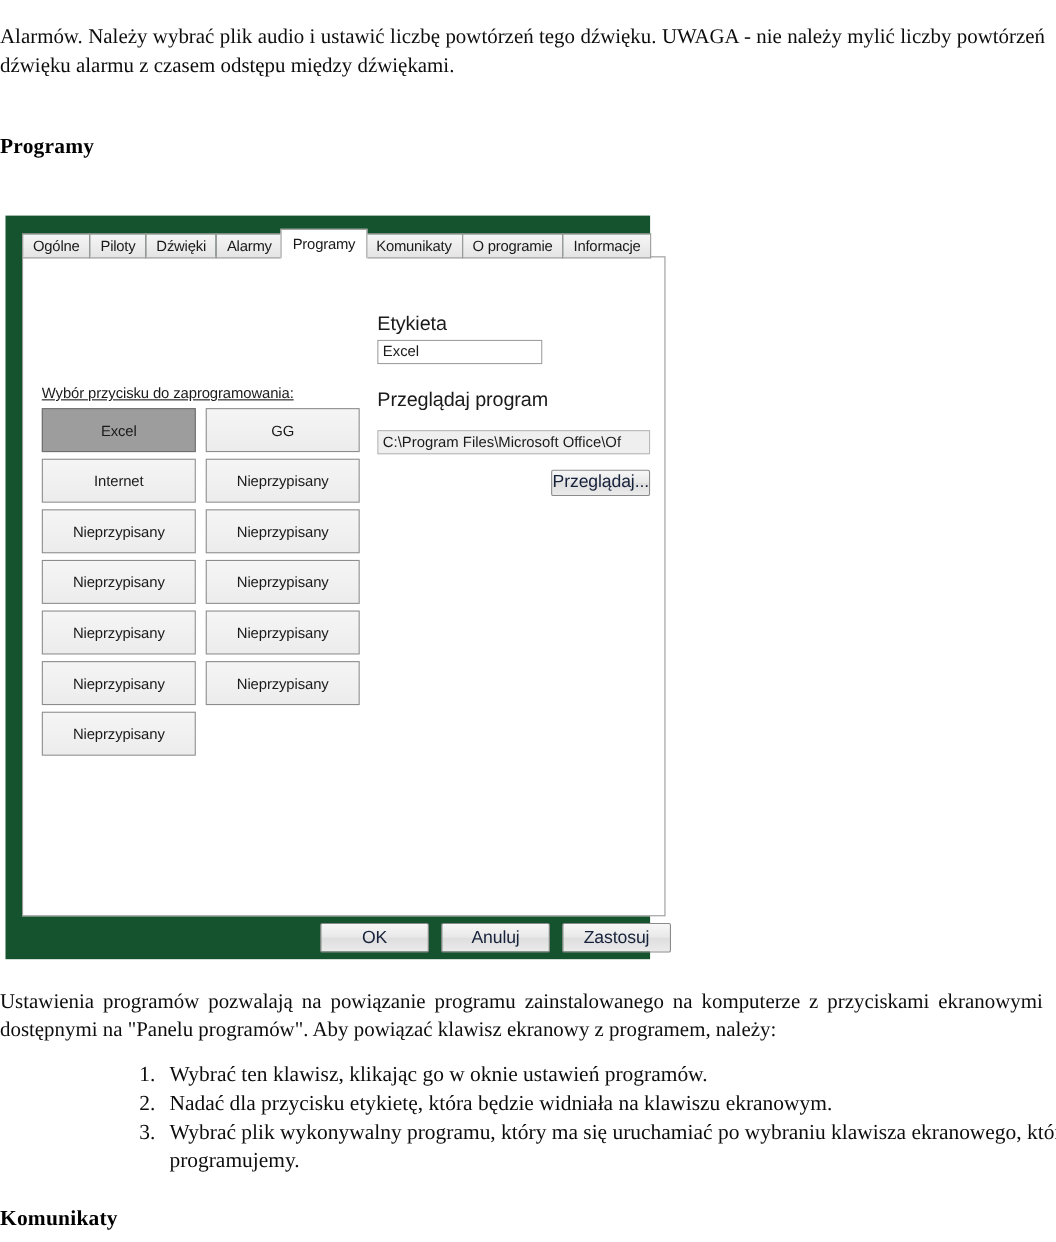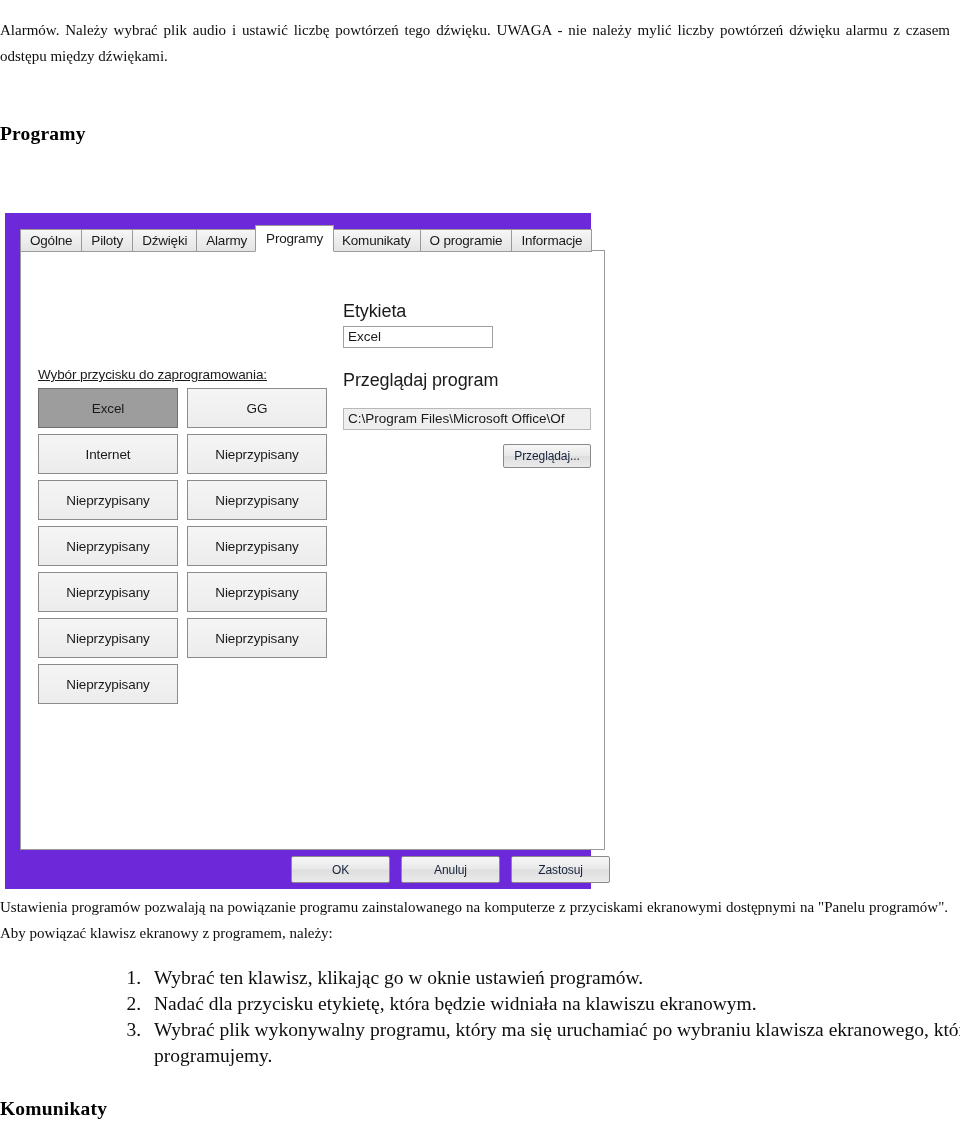--- a/index.html
+++ b/index.html
@@ -12,21 +12,21 @@
     background: #ffffff;
     font-family: "Liberation Serif", serif;
     color: #000000;
     position: relative;
     overflow: hidden;
   }
 
   
   .doc-para {
     font-family: "Liberation Serif", serif;
-    font-size: 15px;
+    font-size: 19px;
     line-height: 26px;
     color: #0d0d0d;
     text-align: justify;
   }
   #intro-para {
     position: absolute;
     left: 0px;
     top: 2px;
     width: 950px;
   }
@@ -68,24 +68,24 @@
     font-family: "Liberation Serif", serif;
     font-size: 19.5px;
     font-weight: bold;
     letter-spacing: 0.2px;
   }
 
   
   #dialog {
     position: absolute;
     left: 5px;
-    top: 213px;
+    top: 196px;
     width: 586px;
     height: 676px;
-    background: #6d28d9;
+    background: #14532d;
     box-sizing: border-box;
   }
 
   
   #tabstrip {
     position: absolute;
     left: 15px;
     top: 13px;
     height: 26px;
     display: flex;
@@ -215,21 +215,21 @@
     width: 248px;
   }
   .dlg-button {
     height: 24px;
     min-width: 88px;
     box-sizing: border-box;
     background: linear-gradient(to bottom, #f7f7f7 0%, #e8e8e8 48%, #dedede 52%, #ebebeb 100%);
     border: 1px solid #8a8a8a;
     border-radius: 2px;
     font-family: "Liberation Sans", sans-serif;
-    font-size: 12px;
+    font-size: 16px;
     color: #16213a;
     display: flex;
     align-items: center;
     justify-content: center;
     letter-spacing: -0.1px;
   }
 
   
   #footer-buttons {
     position: absolute;

